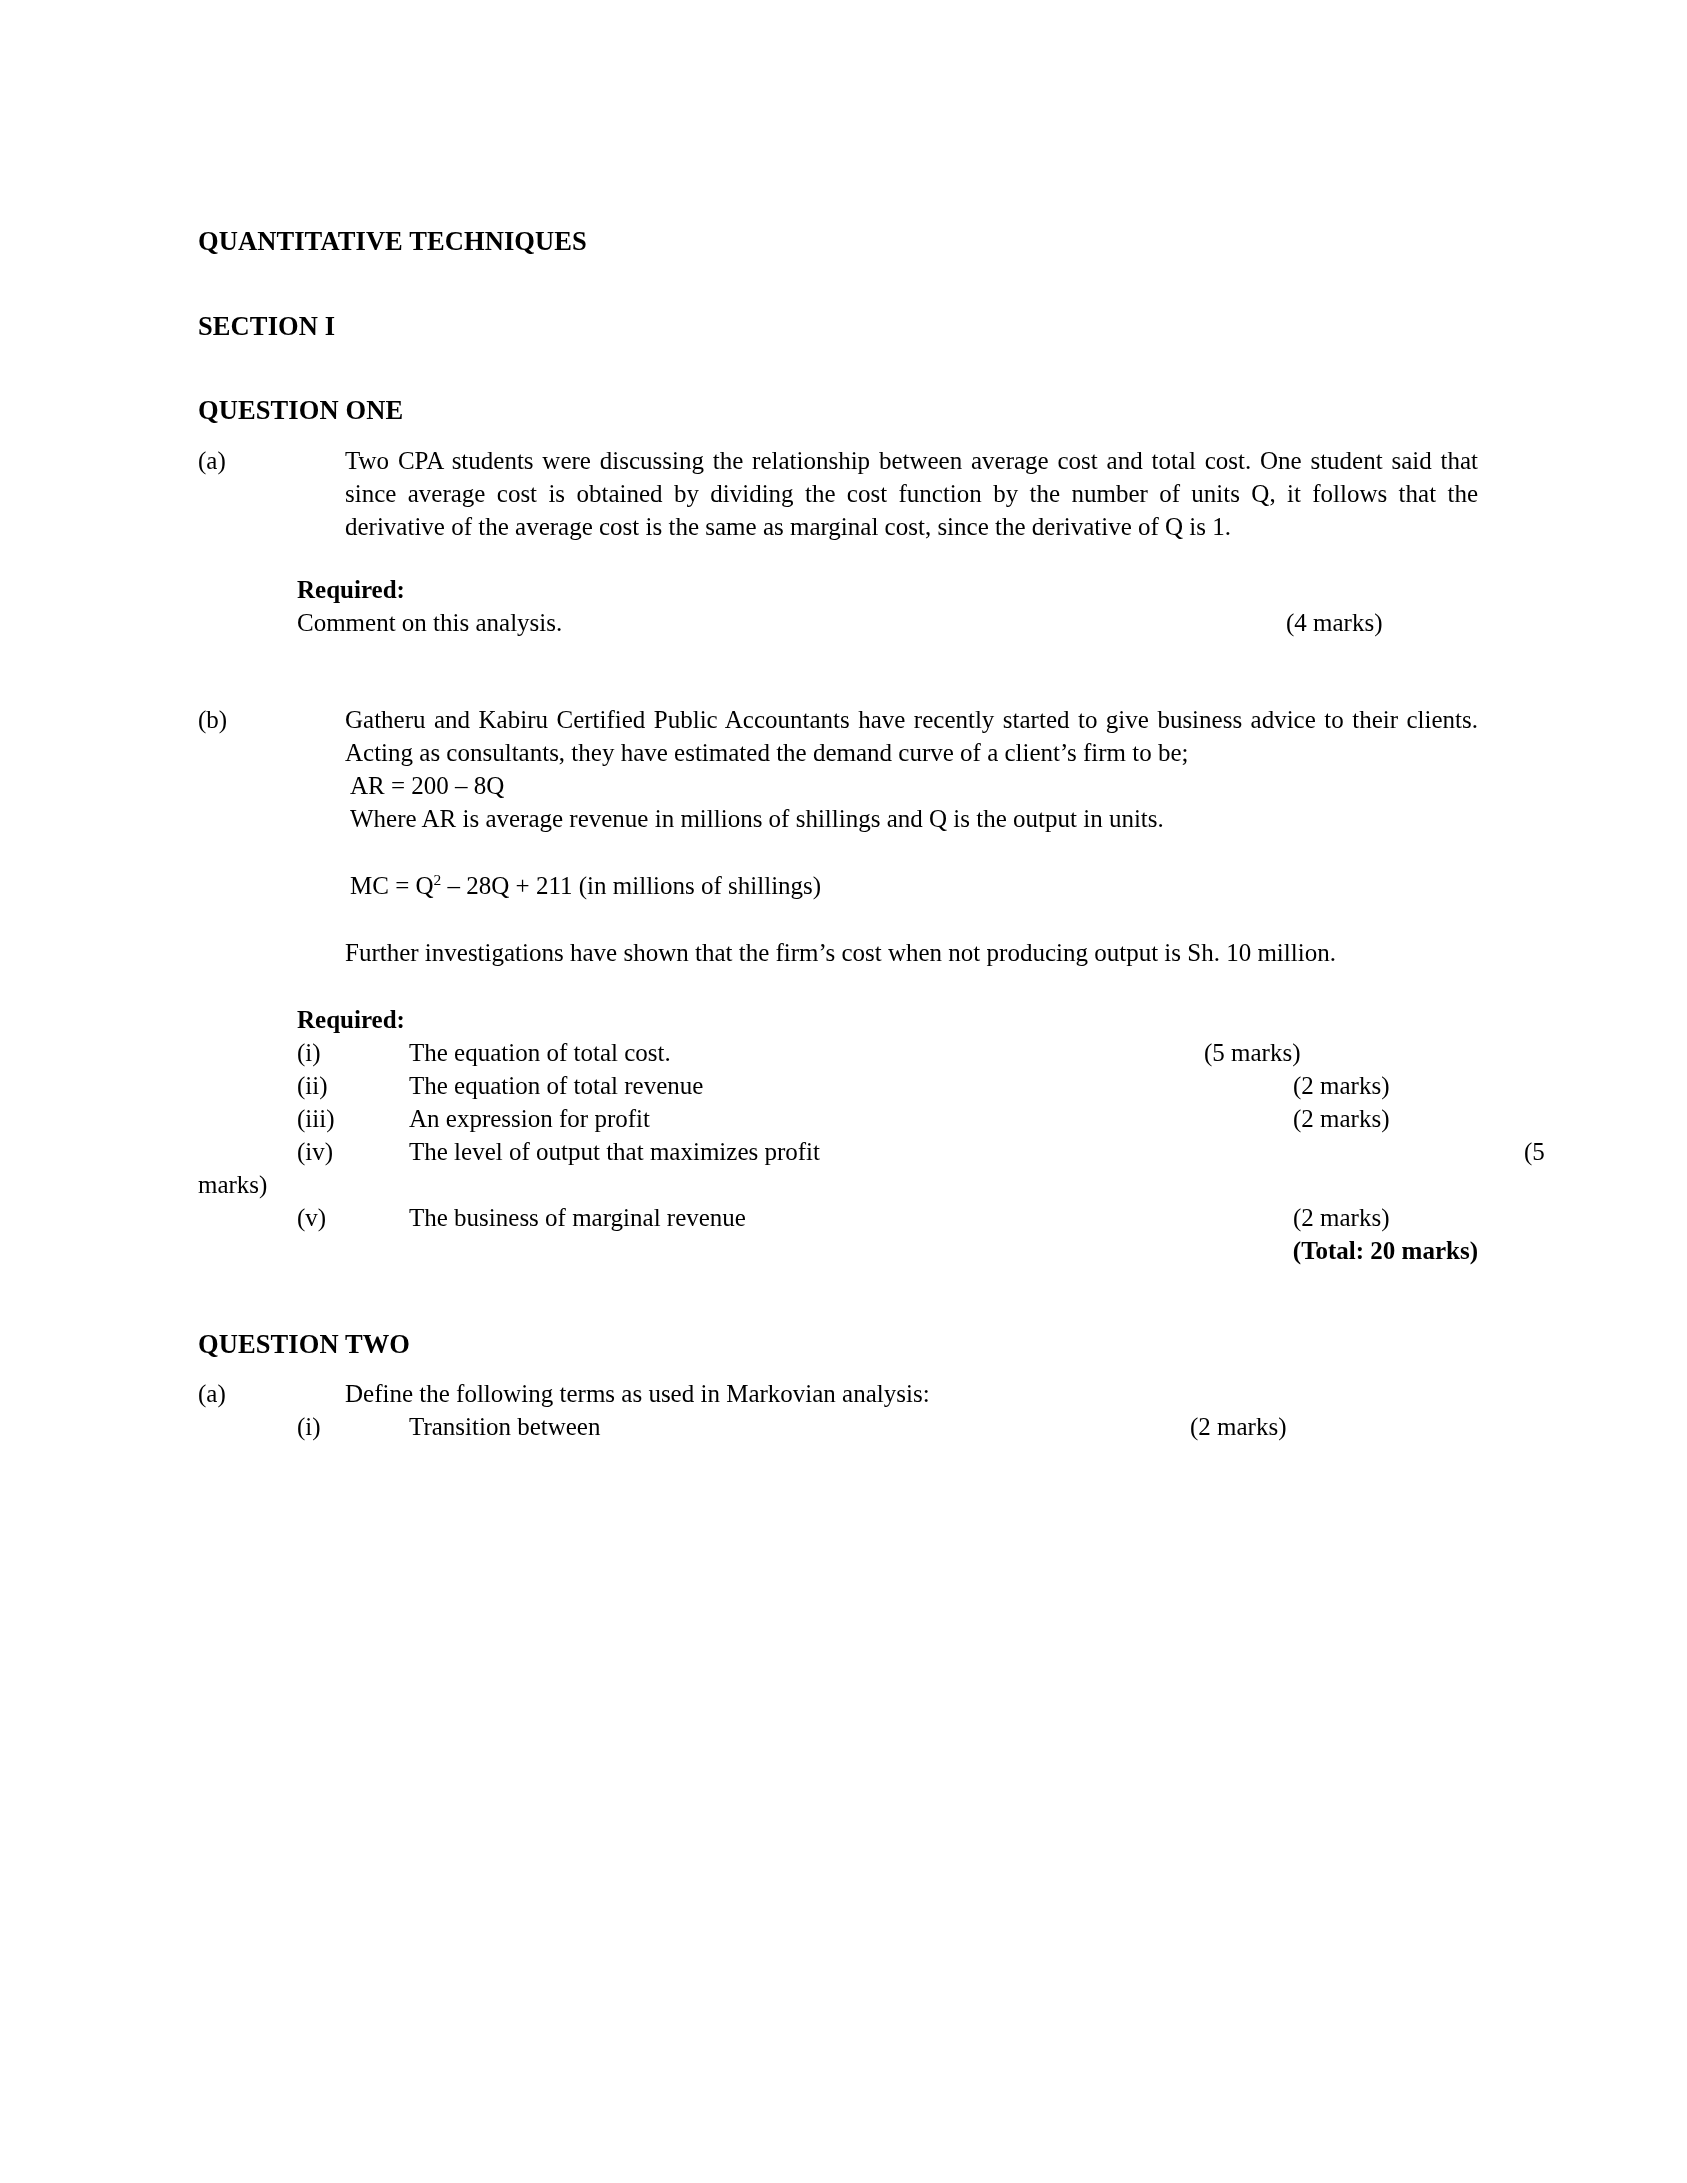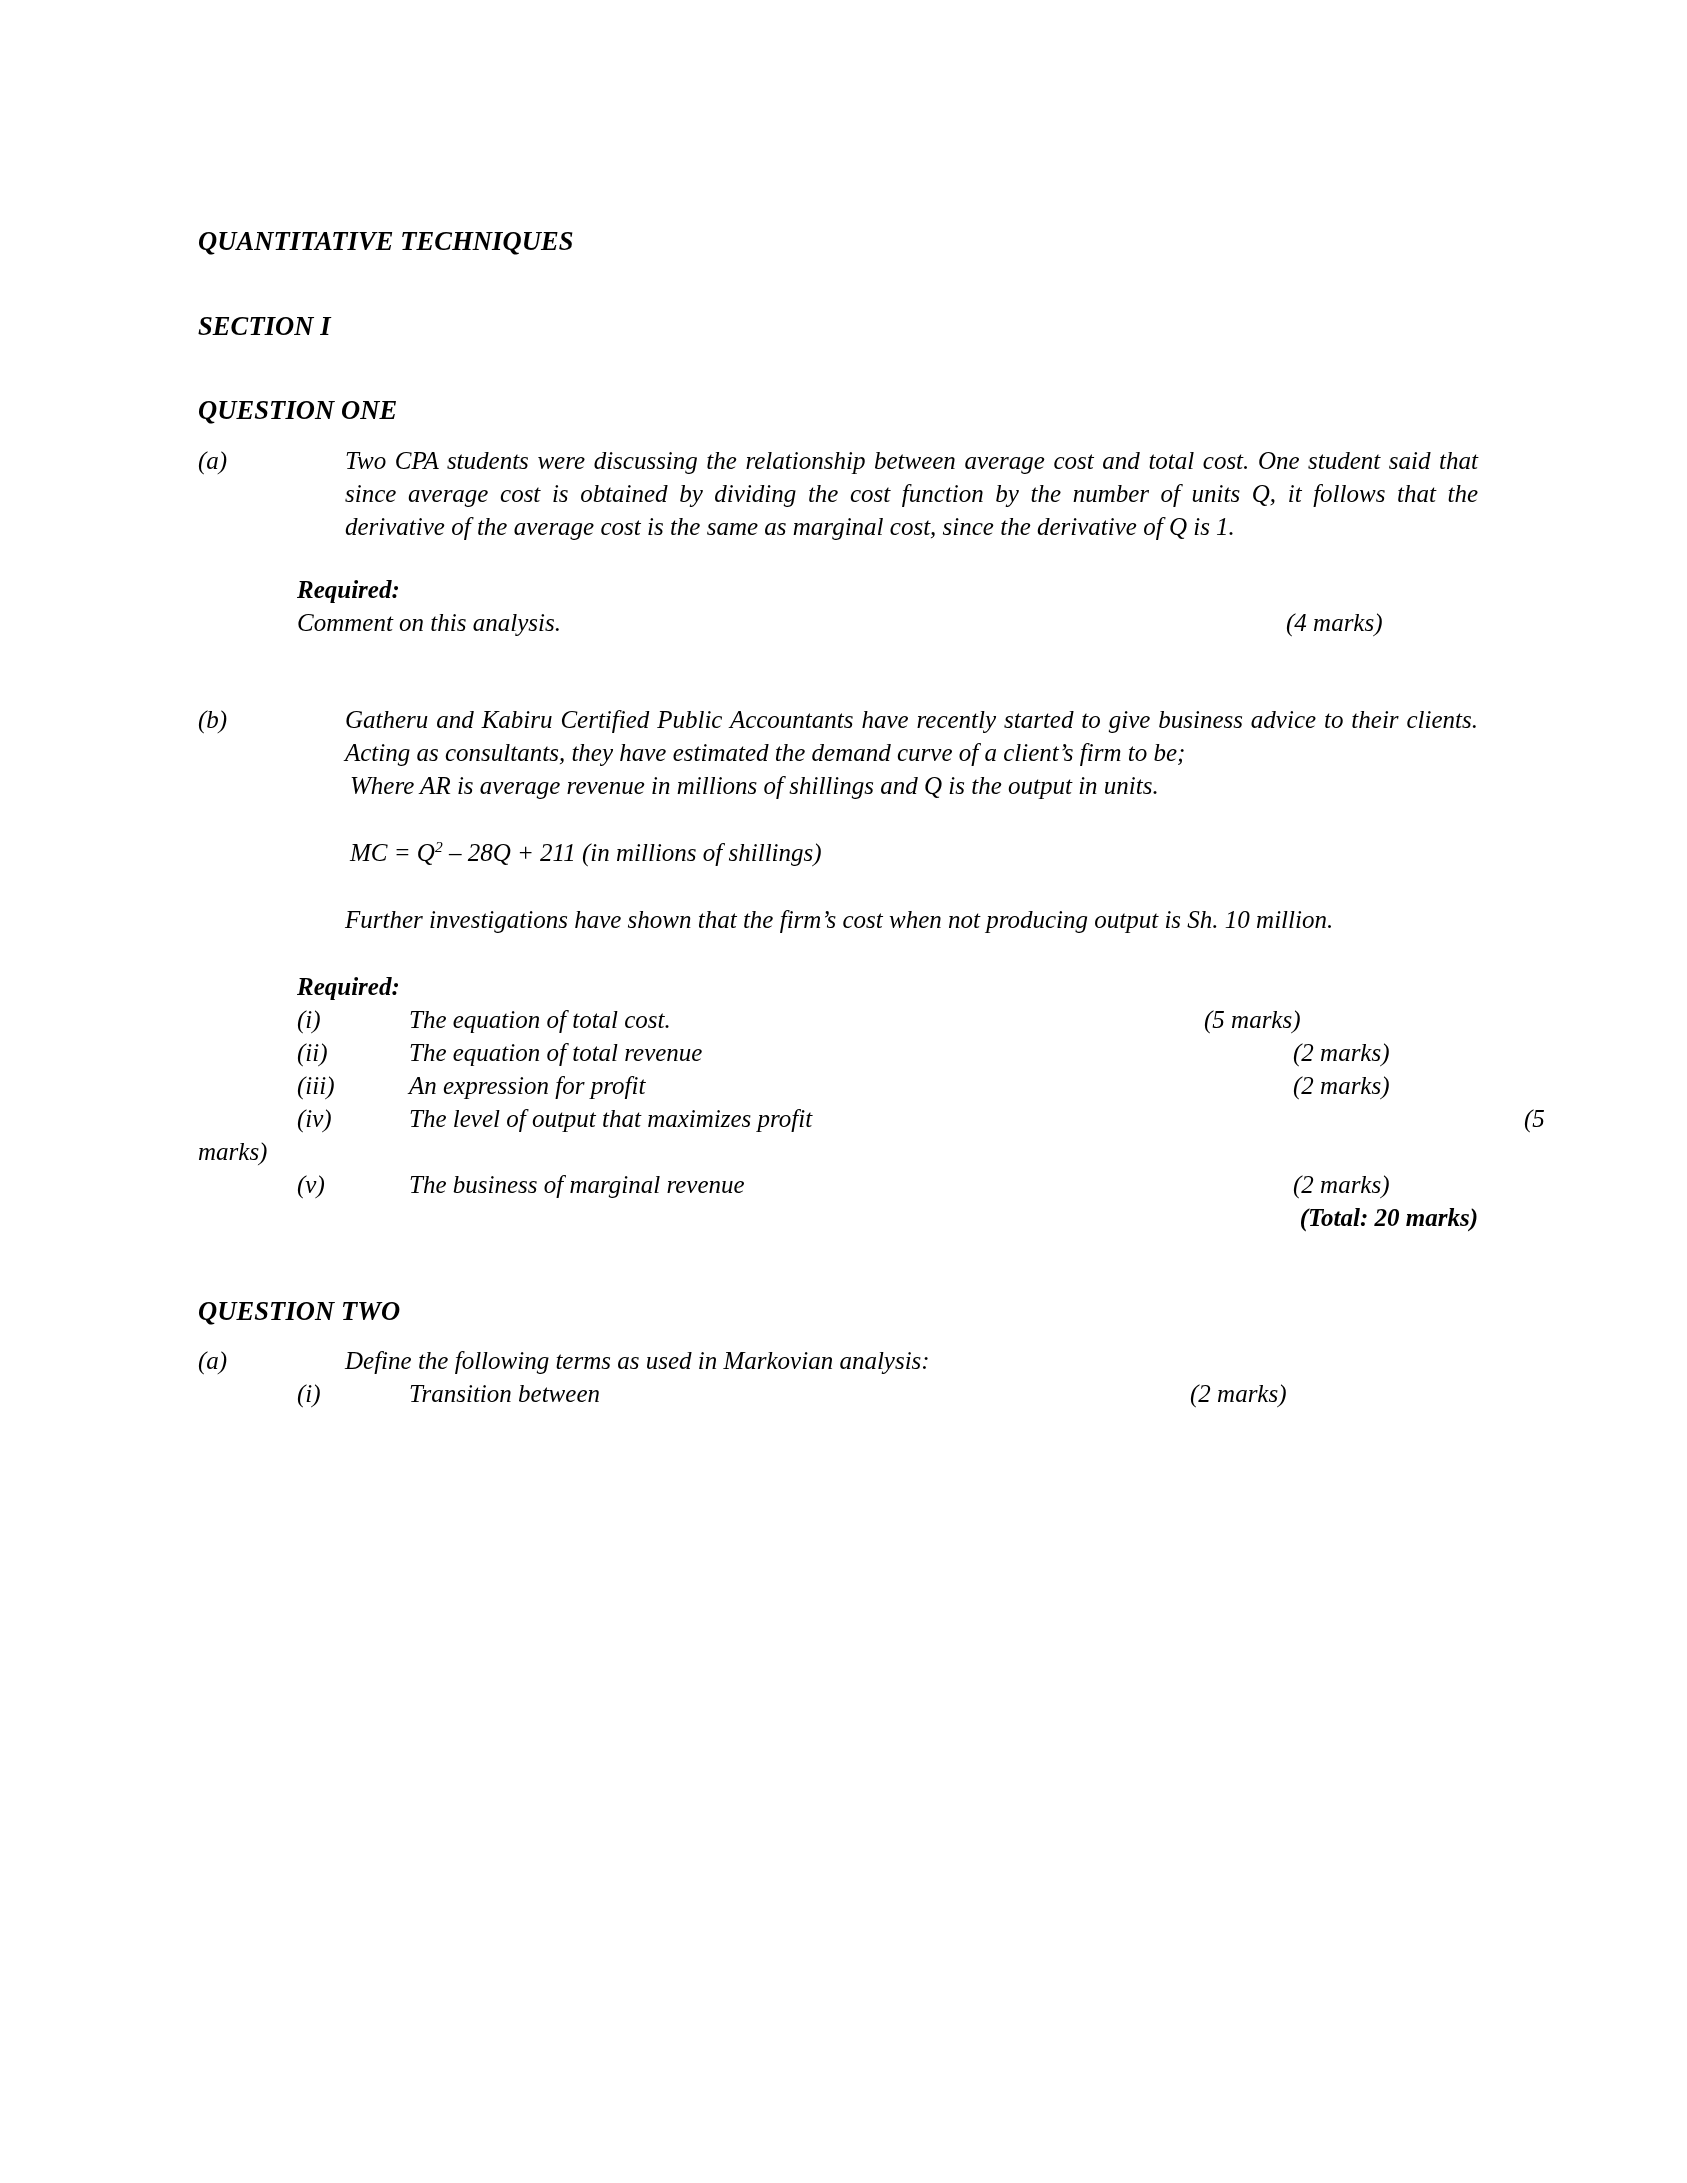--- a/index.html
+++ b/index.html
@@ -18,21 +18,20 @@
   }
 
   
   .page {
     position: absolute;
     left: 0; top: 0;
     width: 1687px;
     height: 2024px;
     background: #ffffff;
     overflow: hidden;
-    font-style: italic;
   }
 
   
   .content {
     position: absolute;
     left: 198px;
     top: 228px;
     width: 1280px;
   }
 
@@ -179,20 +178,21 @@
       </div>
     </div>
 
     <div class="gap-big"></div>
 
     <div class="item">
       <span class="marker">(b)</span>
 
       <div class="para">Gatheru and Kabiru Certified Public Accountants have recently started to give business advice to their clients.  Acting as consultants, they have estimated the demand curve of a client’s firm to be;</div>
 
+      <div class="subindent left">AR = 200 – 8Q</div>
 
       <div class="subindent">Where AR is average revenue in millions of shillings and Q is the output in units.</div>
 
       <div class="gap-block"></div>
 
 
       <div class="subindent left">
         <span class="nowrap"><span>MC = Q</span><sup>2</sup><span> – 28Q + 211 (in millions of shillings)</span></span>
       </div>
 

